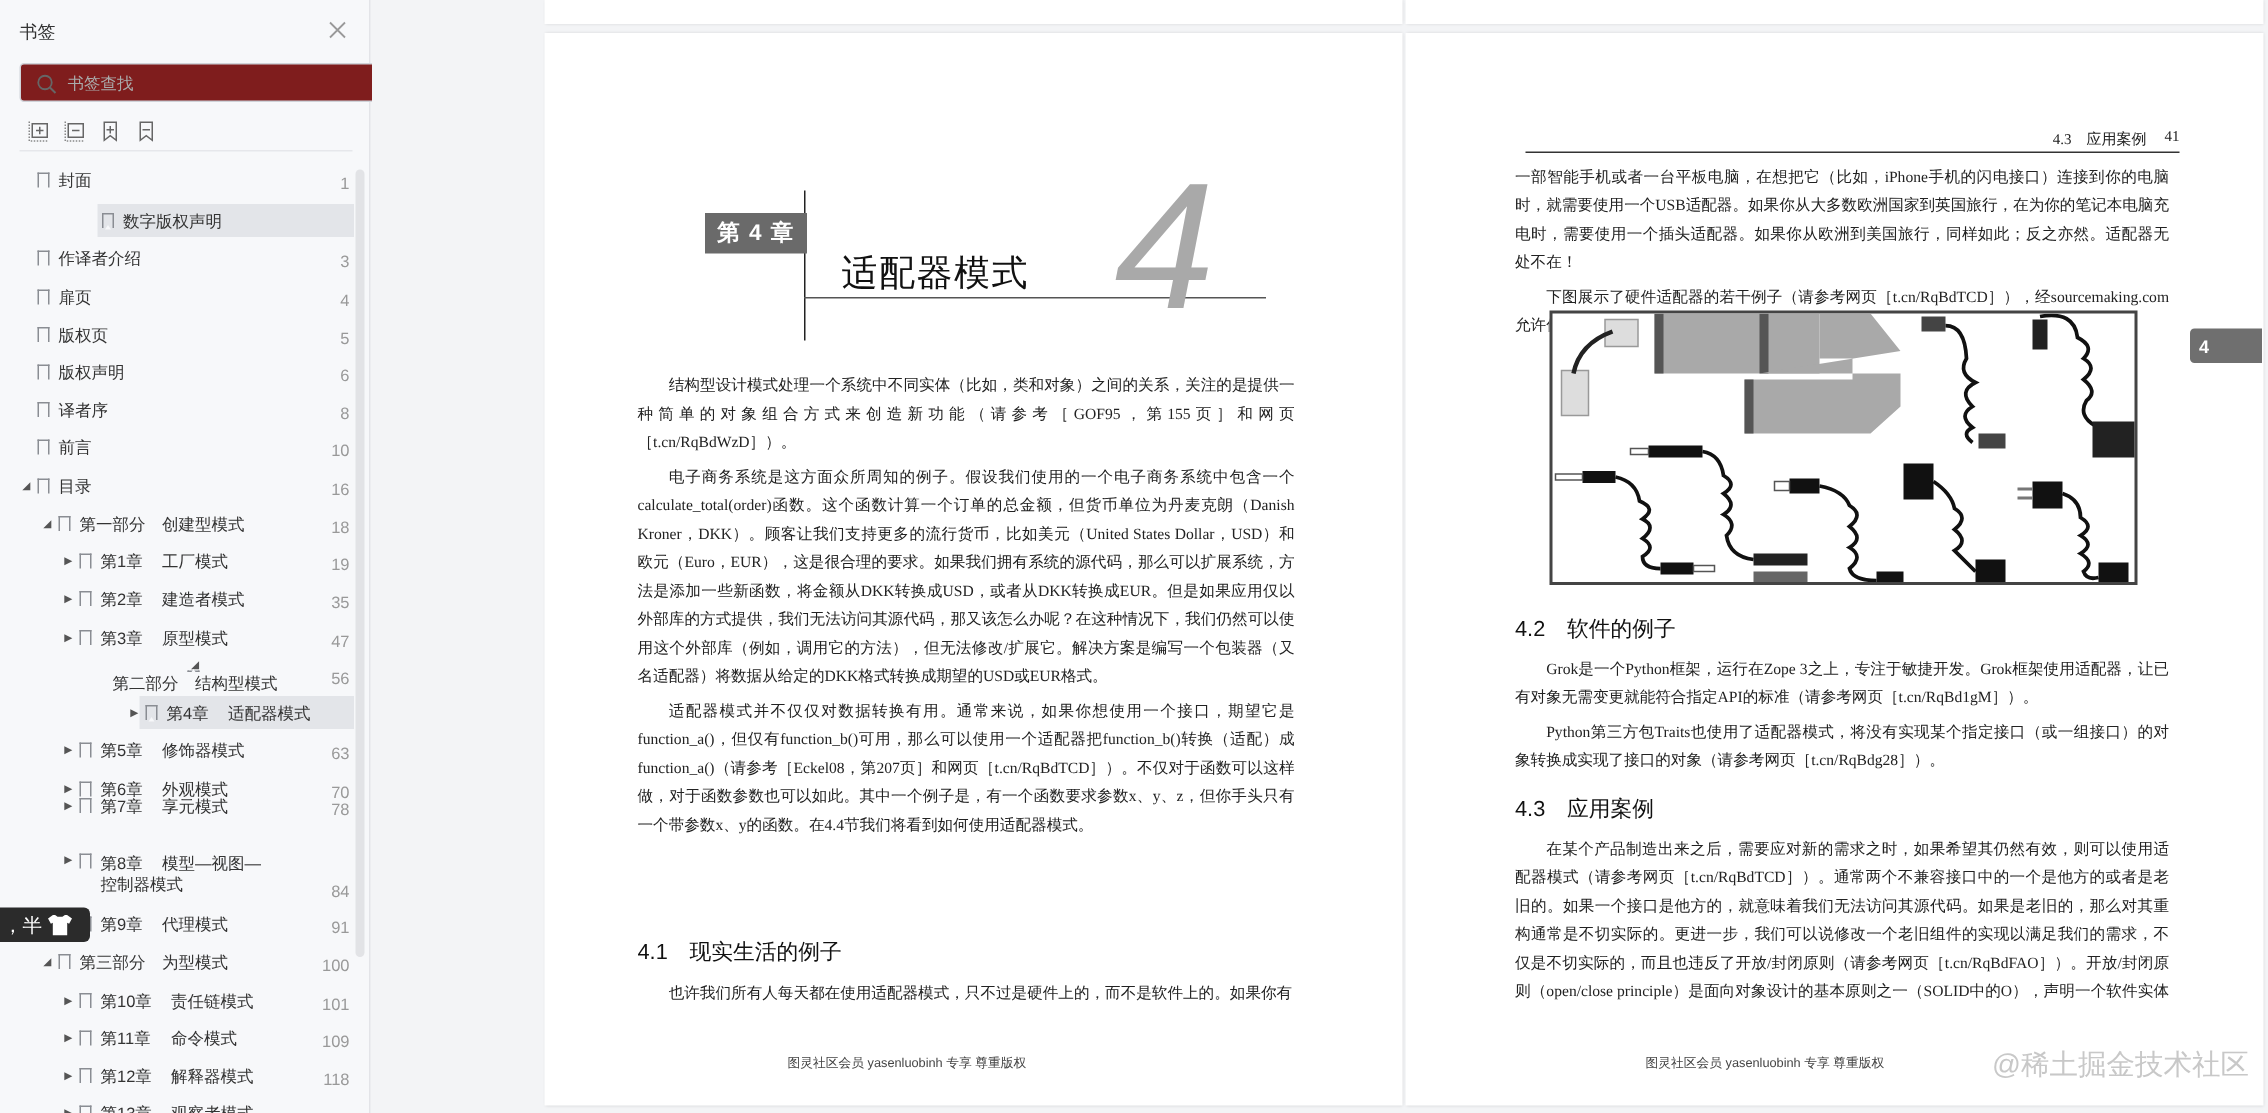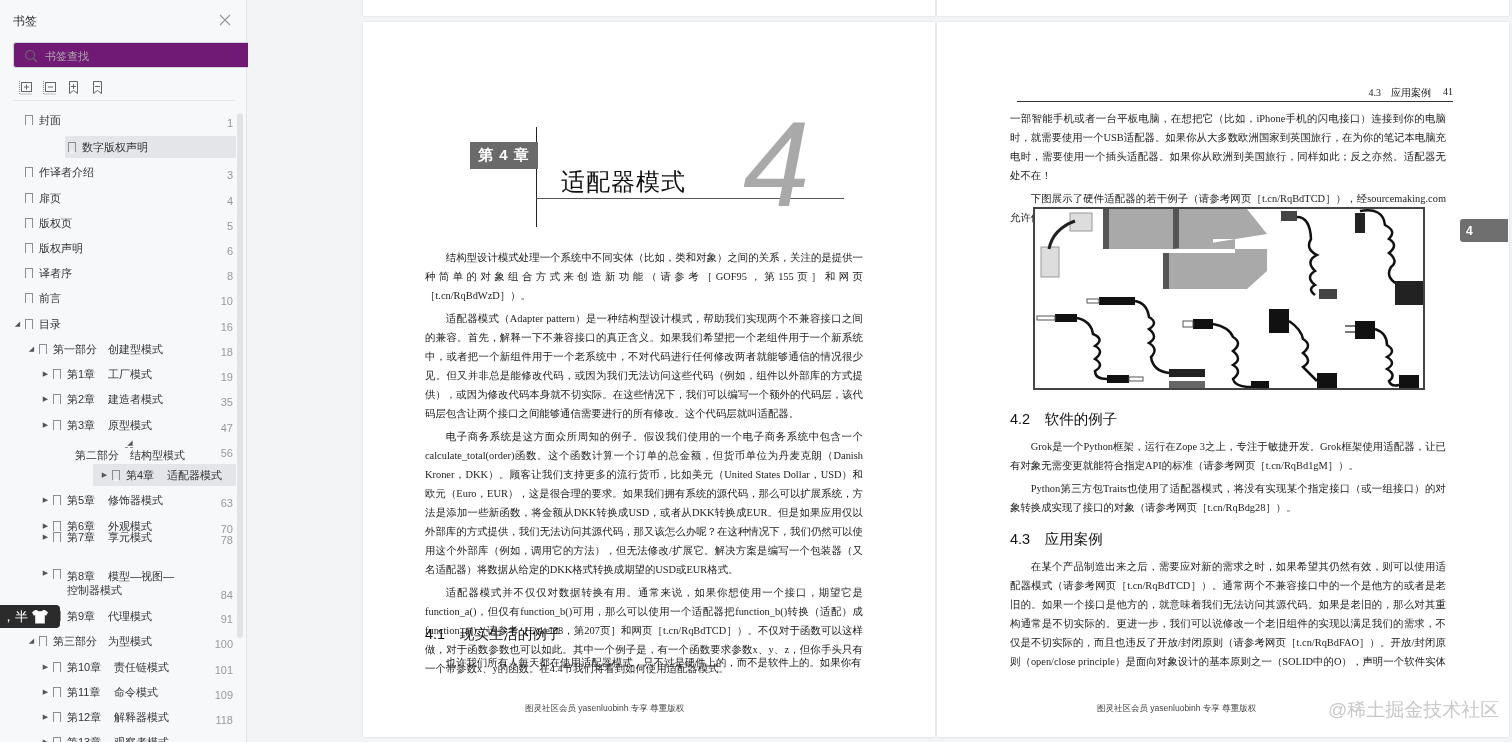--- a/index.html
+++ b/index.html
@@ -3,21 +3,21 @@
 <meta charset="utf-8">
 <style>
   * { box-sizing: border-box; margin: 0; padding: 0; }
   html, body { width: 1512px; height: 742px; overflow: hidden; background: #f3f4f6; font-family: "Liberation Sans", "DejaVu Sans", sans-serif; }
   .app { position: relative; width: 1512px; height: 742px; }
 
   
   .sidebar { position: absolute; left: 0; top: 0; width: 247px; height: 742px; background: #f7f8fa; border-right: 1px solid #e3e4e8; }
   .sb-title { position: absolute; left: 13px; top: 13px; font-size: 12px; color: #333; }
   .sb-close { position: absolute; left: 218px; top: 13px; width: 14px; height: 14px; cursor: pointer; }
-  .sb-search { position: absolute; left: 13px; top: 42px; width: 254px; height: 26px; border: 1px solid #d0d3d9; border-radius: 3px; background: #701a75; }
+  .sb-search { position: absolute; left: 13px; top: 42px; width: 254px; height: 26px; border: 1px solid #d0d3d9; border-radius: 3px; background: #7f1d1d; }
   .sb-search .s-icon { position: absolute; left: 10px; top: 6px; width: 14px; height: 14px; }
   .sb-search input { position: absolute; left: 31px; top: 4px; width: 180px; height: 17px; border: none; outline: none; background: transparent; font-size: 11px; color: #999; font-family: "Liberation Sans", "DejaVu Sans", sans-serif; }
   .sb-search input::placeholder { color: #aaa; }
   .sb-tools { position: absolute; left: 18px; top: 80px; display: flex; gap: 9px; }
   .sb-tools .tool { width: 15px; height: 15px; cursor: pointer; }
   .sb-divider { position: absolute; left: 13px; top: 100px; width: 222px; height: 1px; background: #e6e7eb; }
   .sb-list { position: absolute; left: 0; top: 109px; width: 236px; height: 633px; overflow: hidden; }
   .sb-scroll { position: absolute; left: 237px; top: 113px; width: 6px; height: 525px; background: #e2e3e6; border-radius: 3px; }
   .bm { position: absolute; height: 22px; display: flex; align-items: center; cursor: pointer; }
   .bm.sel { background: #e3e5e9; margin-left: 43px; }
@@ -175,21 +175,21 @@
           <span class="flag"></span>
           <span class="lbl"><span class="ch">第3章</span><span>原型模式</span></span>
           <span class="num">47</span>
         </div>
       <div class="bm" style="left:27px;top:330px;width:206px;flex-direction:column;">
           <span class="arrow">◢</span>
           <span class="flag"></span>
           <span class="lbl"><span class="ch" style="width:55px">第二部分</span><span>结构型模式</span></span>
           <span class="num">56</span>
         </div>
-      <div class="bm sel" style="left:50px;top:355px;width:183px;padding-left:16px;">
+      <div class="bm sel" style="left:50px;top:355px;width:183px;padding-left:1px;">
           <span class="arrow" style="margin-left:-9px">▶</span>
           <span class="flag"></span>
           <span class="lbl"><span class="ch">第4章</span><span>适配器模式</span></span>
           <span class="num">57</span>
         </div>
       <div class="bm" style="left:41px;top:380px;width:192px;">
           <span class="arrow">▶</span>
           <span class="flag"></span>
           <span class="lbl"><span class="ch">第5章</span><span>修饰器模式</span></span>
           <span class="num">63</span>
@@ -262,21 +262,20 @@
 
     <div class="page page-l">
       <div class="ch-vline"></div>
       <div class="ch-hline"></div>
       <div class="ch-badge sans">第 4 章</div>
       <div class="ch-title sans">适配器模式</div>
       <div class="ch-big">4</div>
 
       <div class="para serif" style="left:62px;top:226px;width:438px;">
         <p>结构型设计模式处理一个系统中不同实体（比如，类和对象）之间的关系，关注的是提供一种简单的对象组合方式来创造新功能（请参考［GOF95，第155页］和网页［t.cn/RqBdWzD］）。</p>
-        <p>适配器模式（Adapter pattern）是一种结构型设计模式，帮助我们实现两个不兼容接口之间的兼容。首先，解释一下不兼容接口的真正含义。如果我们希望把一个老组件用于一个新系统中，或者把一个新组件用于一个老系统中，不对代码进行任何修改两者就能够通信的情况很少见。但又并非总是能修改代码，或因为我们无法访问这些代码（例如，组件以外部库的方式提供），或因为修改代码本身就不切实际。在这些情况下，我们可以编写一个额外的代码层，该代码层包含让两个接口之间能够通信需要进行的所有修改。这个代码层就叫适配器。</p>
         <p>电子商务系统是这方面众所周知的例子。假设我们使用的一个电子商务系统中包含一个calculate_total(order)函数。这个函数计算一个订单的总金额，但货币单位为丹麦克朗（Danish Kroner，DKK）。顾客让我们支持更多的流行货币，比如美元（United States Dollar，USD）和欧元（Euro，EUR），这是很合理的要求。如果我们拥有系统的源代码，那么可以扩展系统，方法是添加一些新函数，将金额从DKK转换成USD，或者从DKK转换成EUR。但是如果应用仅以外部库的方式提供，我们无法访问其源代码，那又该怎么办呢？在这种情况下，我们仍然可以使用这个外部库（例如，调用它的方法），但无法修改/扩展它。解决方案是编写一个包装器（又名适配器）将数据从给定的DKK格式转换成期望的USD或EUR格式。</p>
         <p>适配器模式并不仅仅对数据转换有用。通常来说，如果你想使用一个接口，期望它是function_a()，但仅有function_b()可用，那么可以使用一个适配器把function_b()转换（适配）成function_a()（请参考［Eckel08，第207页］和网页［t.cn/RqBdTCD］）。不仅对于函数可以这样做，对于函数参数也可以如此。其中一个例子是，有一个函数要求参数x、y、z，但你手头只有一个带参数x、y的函数。在4.4节我们将看到如何使用适配器模式。</p>
       </div>
 
       <div class="h2 sans" style="left:62px;top:603px;">4.1　现实生活的例子</div>
       <div class="para serif" style="left:62px;top:631px;width:438px;">
           <p>也许我们所有人每天都在使用适配器模式，只不过是硬件上的，而不是软件上的。如果你有</p>
         </div>
 
       <div class="footer sans" style="left:162px;top:681px;">图灵社区会员 yasenluobinh 专享 尊重版权</div>

